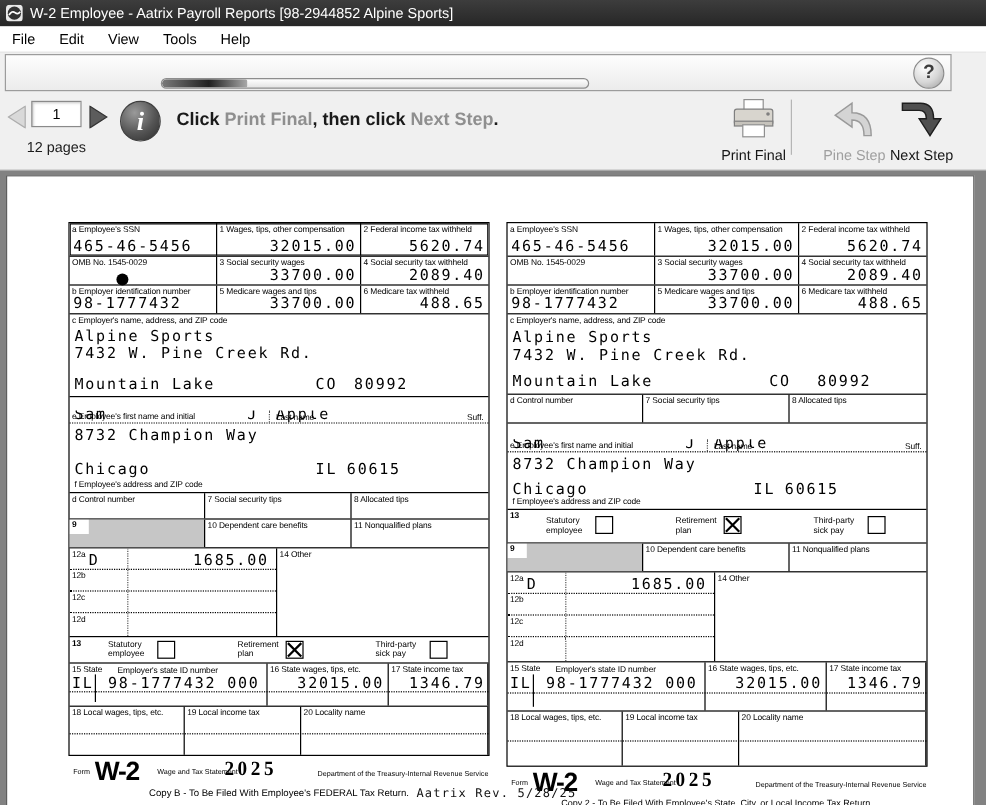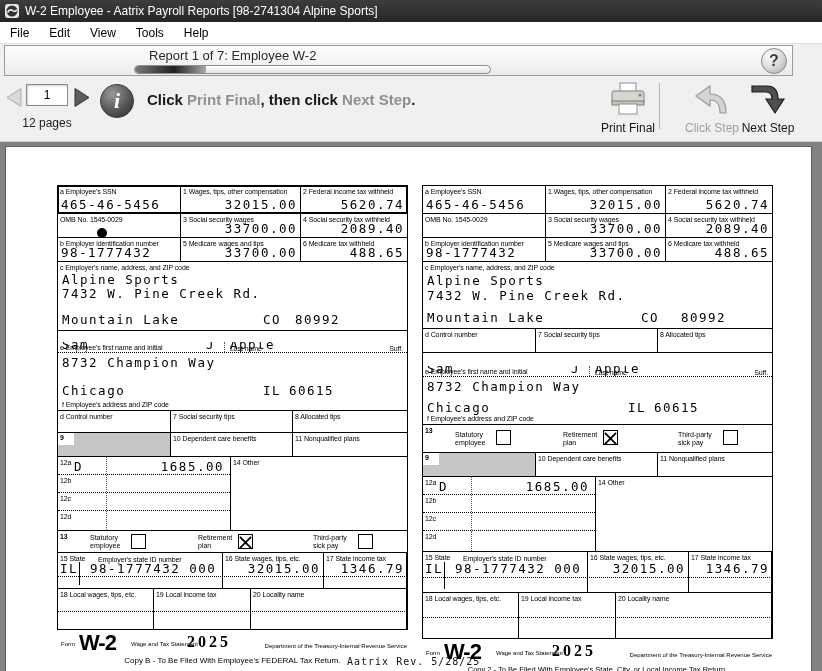--- a/index.html
+++ b/index.html
@@ -102,34 +102,33 @@
 <body>
 
 <div class="titlebar">
   <span class="appicon">
     <svg width="14" height="14" viewBox="0 0 14 14">
         <rect width="14" height="14" rx="3" fill="#e8e8e8"></rect>
         <circle cx="7" cy="7" r="5.5" fill="#333"></circle>
         <path d="M2.5 8.5 Q5 4.5 7.5 6.5 T11.8 5.8" stroke="#fff" stroke-width="1.5" fill="none"></path>
       </svg>
   </span>
-  <span>W-2 Employee - Aatrix Payroll Reports [98-2741304 Alpine Sports]</span>
+  <span>W-2 Employee - Aatrix Payroll Reports [98-2944852 Alpine Sports]</span>
 </div>
 
 <div class="menubar">
   <span class="menu-item">File</span>
   <span class="menu-item">Edit</span>
   <span class="menu-item">View</span>
   <span class="menu-item">Tools</span>
   <span class="menu-item">Help</span>
 </div>
 
 <div class="headerstrip">
   <div class="header-panel">
-    <div class="header-title">Report 1 of 7: Employee W-2</div>
     <div class="progressbar">
       <div class="progressfill"></div>
     </div>
     <div class="helpbtn">?</div>
   </div>
 </div>
 
 <div class="toolbar">
   <span class="navtri" style="left:6px; top:10px;">
     <svg width="16" height="19">
@@ -165,21 +164,21 @@
   </div>
 
   <div class="tb-sep"></div>
 
   <div class="toolbtn disabled" style="left:680px; top:4px;">
     <span>
       <svg width="40" height="34" viewBox="0 0 40 34">
           <path d="M34 31 Q34 12 18 12 L18 4 L4 14 L18 24 L18 18 Q28 18 28 31 Z" fill="#d4d4d4" stroke="#9a9a9a" stroke-width="1.2"></path>
         </svg>
     </span>
-    <div class="lbl">Click Step</div>
+    <div class="lbl">Pine Step</div>
   </div>
   <div class="toolbtn" style="left:736px; top:4px;">
     <span>
       <svg width="40" height="34" viewBox="0 0 40 34">
           <path d="M4 4 L19 4 Q30 4 30 17 L36 17 L27 31 L18 17 L24 17 Q24 10 18 10 L4 10 Z" fill="#4f4f4f" stroke="#1e1e1e" stroke-width="1.2"></path>
         </svg>
     </span>
     <div class="lbl">Next Step</div>
   </div>
 </div>

